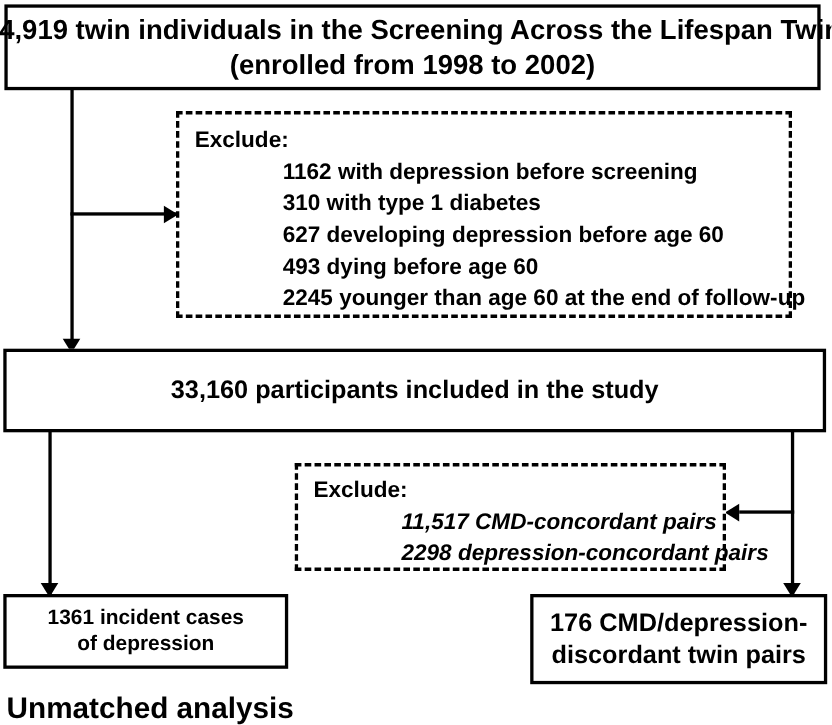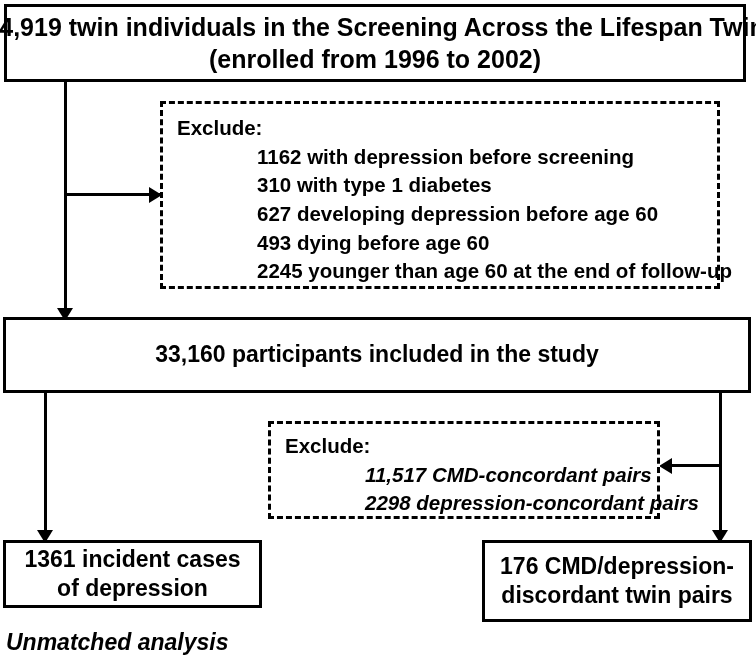--- a/index.html
+++ b/index.html
@@ -61,21 +61,21 @@
   #box-cohort {
     left: 4px; top: 4px; width: 742px; height: 78px;
     font-size: 25px;
   }
   #box-included {
     left: 3px; top: 317px; width: 748px; height: 76px;
     font-size: 23px;
   }
   #box-incident {
     left: 3px; top: 540px; width: 259px; height: 68px;
-    font-size: 23px;
+    font-size: 19px;
   }
   #box-discordant {
     left: 482px; top: 540px; width: 270px; height: 82px;
     font-size: 23px;
   }
 
   #excl-1 {
     left: 160px; top: 101px; width: 560px; height: 188px;
     font-size: 20.5px;
     padding: 11px 0 0 14px;
@@ -87,23 +87,22 @@
     left: 268px; top: 421px; width: 392px; height: 98px;
     font-size: 20.5px;
     padding: 9px 0 0 14px;
   }
   #excl-2 ul { padding-left: 34px; font-style: italic; }
   #excl-2 ul li { margin-top: 2px; }
 
   
   .caption {
     position: absolute;
-    font-style: italic;
     font-weight: bold;
-    font-size: 23px;
+    font-size: 27px;
     white-space: nowrap;
   }
   #cap-unmatched { left: 6px; top: 629px; }
   #cap-matched  { left: 460px; top: 629px; }
 
   
   .vline {
     position: absolute;
     width: 3px;
     background: #000000;
@@ -151,21 +150,21 @@
   #branch-2       { left: 672px; top: 464px; width: 50px; }
   #branch-2-head  { left: 659px; top: 458px; }
 </style>
 </head>
 <body>
 
 <div id="flowchart">
 
   <div class="box" id="box-cohort">
     <span class="line">44,919 twin individuals in the Screening Across the Lifespan Twin</span>
-    <span class="line">(enrolled from 1996 to 2002)</span>
+    <span class="line">(enrolled from 1998 to 2002)</span>
   </div>
 
   <div class="vline" id="trunk-top"></div>
   <div class="arrow-down" id="trunk-top-head"></div>
   <div class="hline" id="branch-1"></div>
   <div class="arrow-right" id="branch-1-head"></div>
 
   <div class="dashed" id="excl-1">
     <span class="hdr">Exclude:</span>
     <ul>

